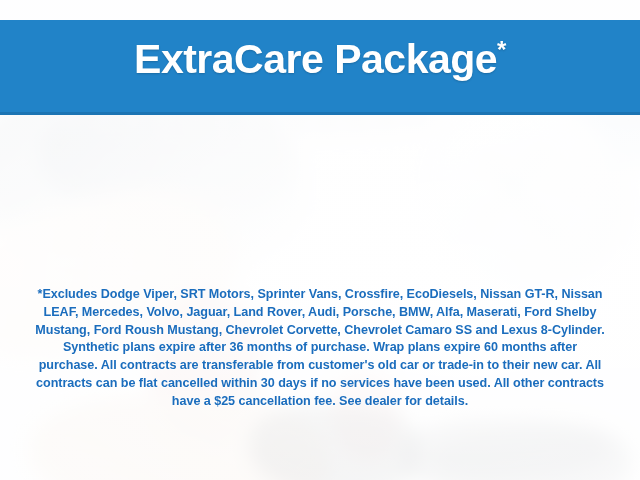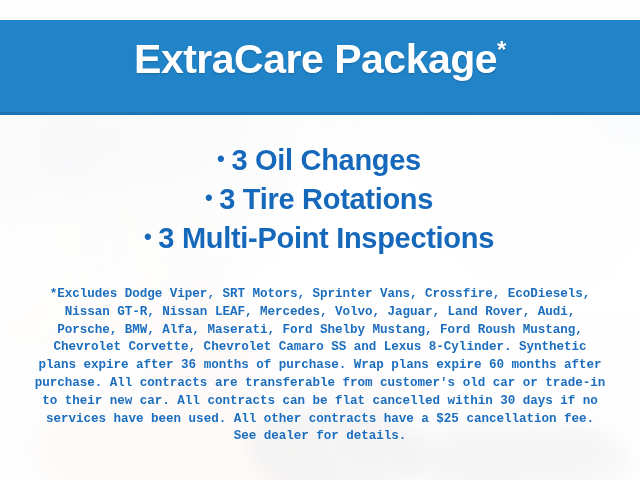--- a/index.html
+++ b/index.html
@@ -228,21 +228,21 @@
     width: 576px;
     z-index: 4;
     text-align: center;
     color: #1b6dbd;
     font-size: 12.6px;
     font-weight: bold;
     line-height: 17.8px;
     letter-spacing: -0.05px;
     text-shadow: 0 1px 1.5px rgba(255,255,255,.9);
   }
-  .fineprint p { margin: 0; font-family: Liberation Mono, monospace; }
+  .fineprint p { margin: 0; }
 </style>
 </head>
 <body>
 
 <div id="ad">
 
   <div class="photo">
     <i class="p-engine"></i>
     <i class="p-engine2"></i>
     <i class="p-grille"></i>
@@ -257,23 +257,18 @@
     <i class="p-dark1"></i>
     <i class="p-dark2"></i>
     <i class="p-vent"></i>
     <div class="wash"></div>
   </div>
 
   <div class="banner">
     <div class="banner-title"><span>ExtraCare Package</span><sup>*</sup></div>
   </div>
 
-  <div class="bullets">
-    <div class="bullet-line b1"><span class="dot">•</span><span>3 Oil Changes</span></div>
-    <div class="bullet-line b2"><span class="dot">•</span><span>3 Tire Rotations</span></div>
-    <div class="bullet-line b3"><span class="dot">•</span><span>3 Multi-Point Inspections</span></div>
-  </div>
 
   <div class="fineprint">
     <p>*Excludes Dodge Viper, SRT Motors, Sprinter Vans, Crossfire, EcoDiesels, Nissan GT-R, Nissan LEAF, Mercedes, Volvo, Jaguar, Land Rover, Audi, Porsche, BMW, Alfa, Maserati, Ford Shelby Mustang, Ford Roush Mustang, Chevrolet Corvette, Chevrolet Camaro SS and Lexus 8-Cylinder. Synthetic plans expire after 36 months of purchase. Wrap plans expire 60 months after purchase. All contracts are transferable from customer's old car or trade-in to their new car. All contracts can be flat cancelled within 30 days if no services have been used. All other contracts have a $25 cancellation fee. See dealer for details.</p>
   </div>
 
 </div>
 
 </body></html>

